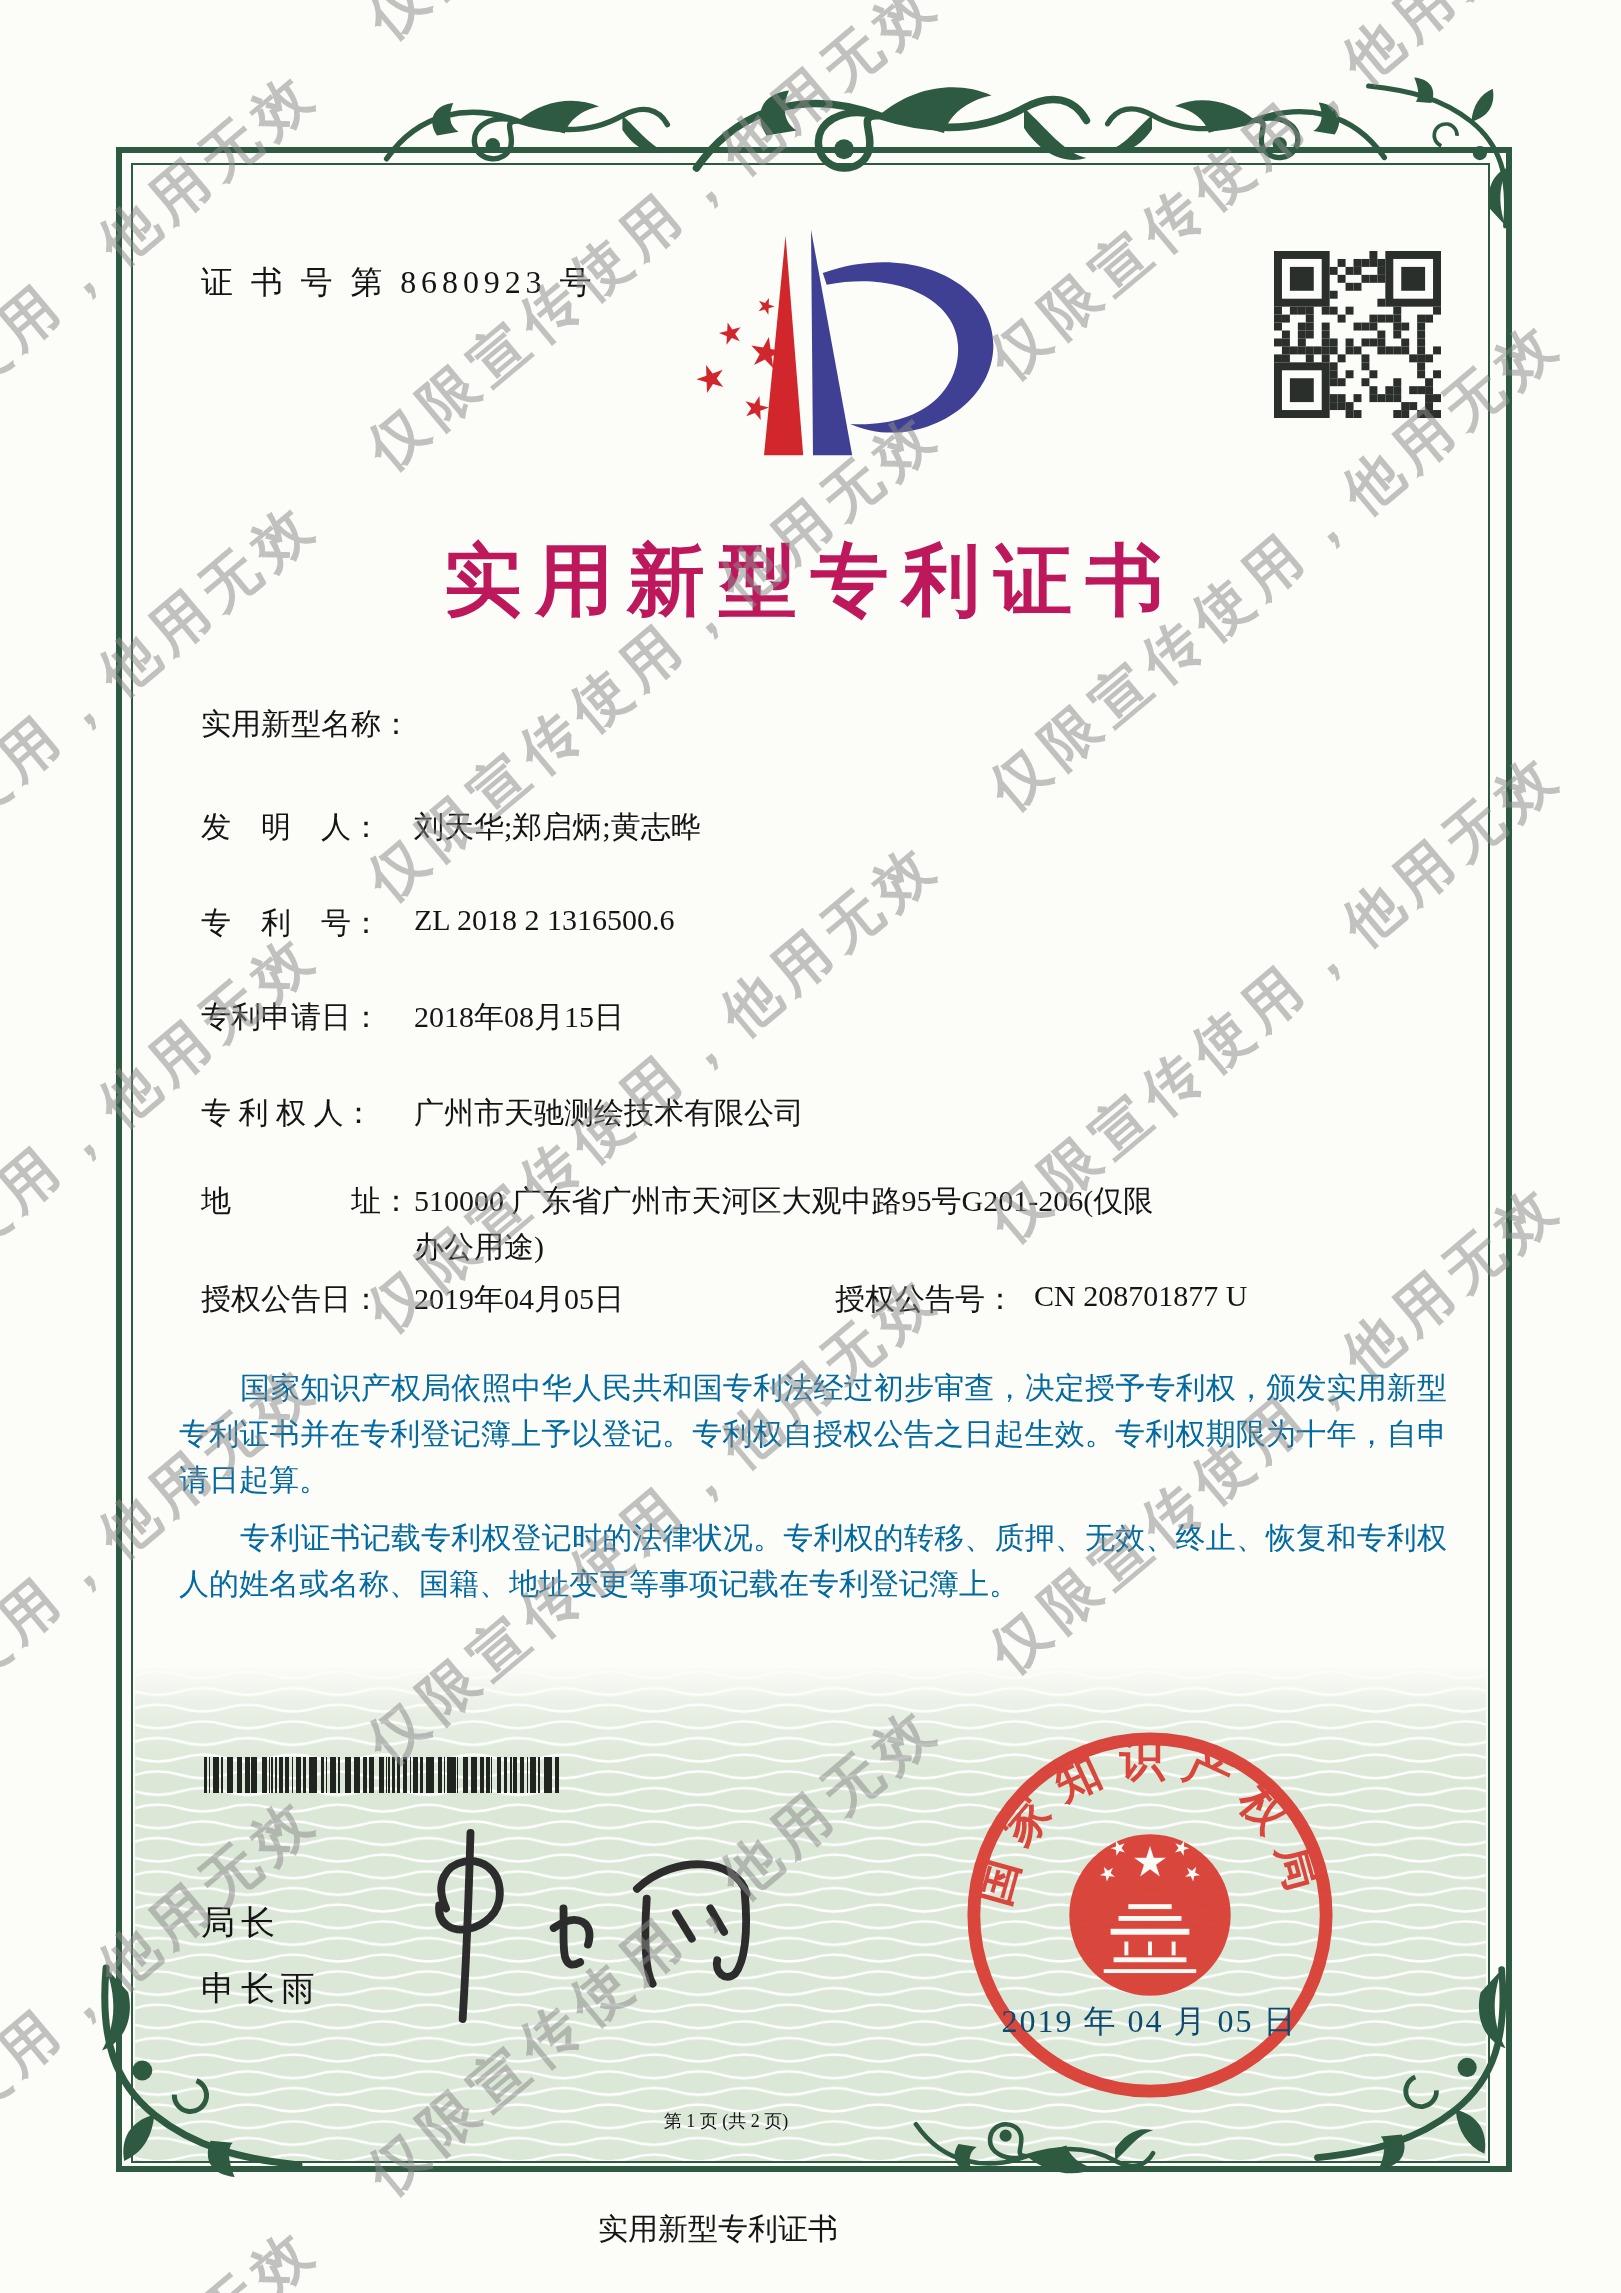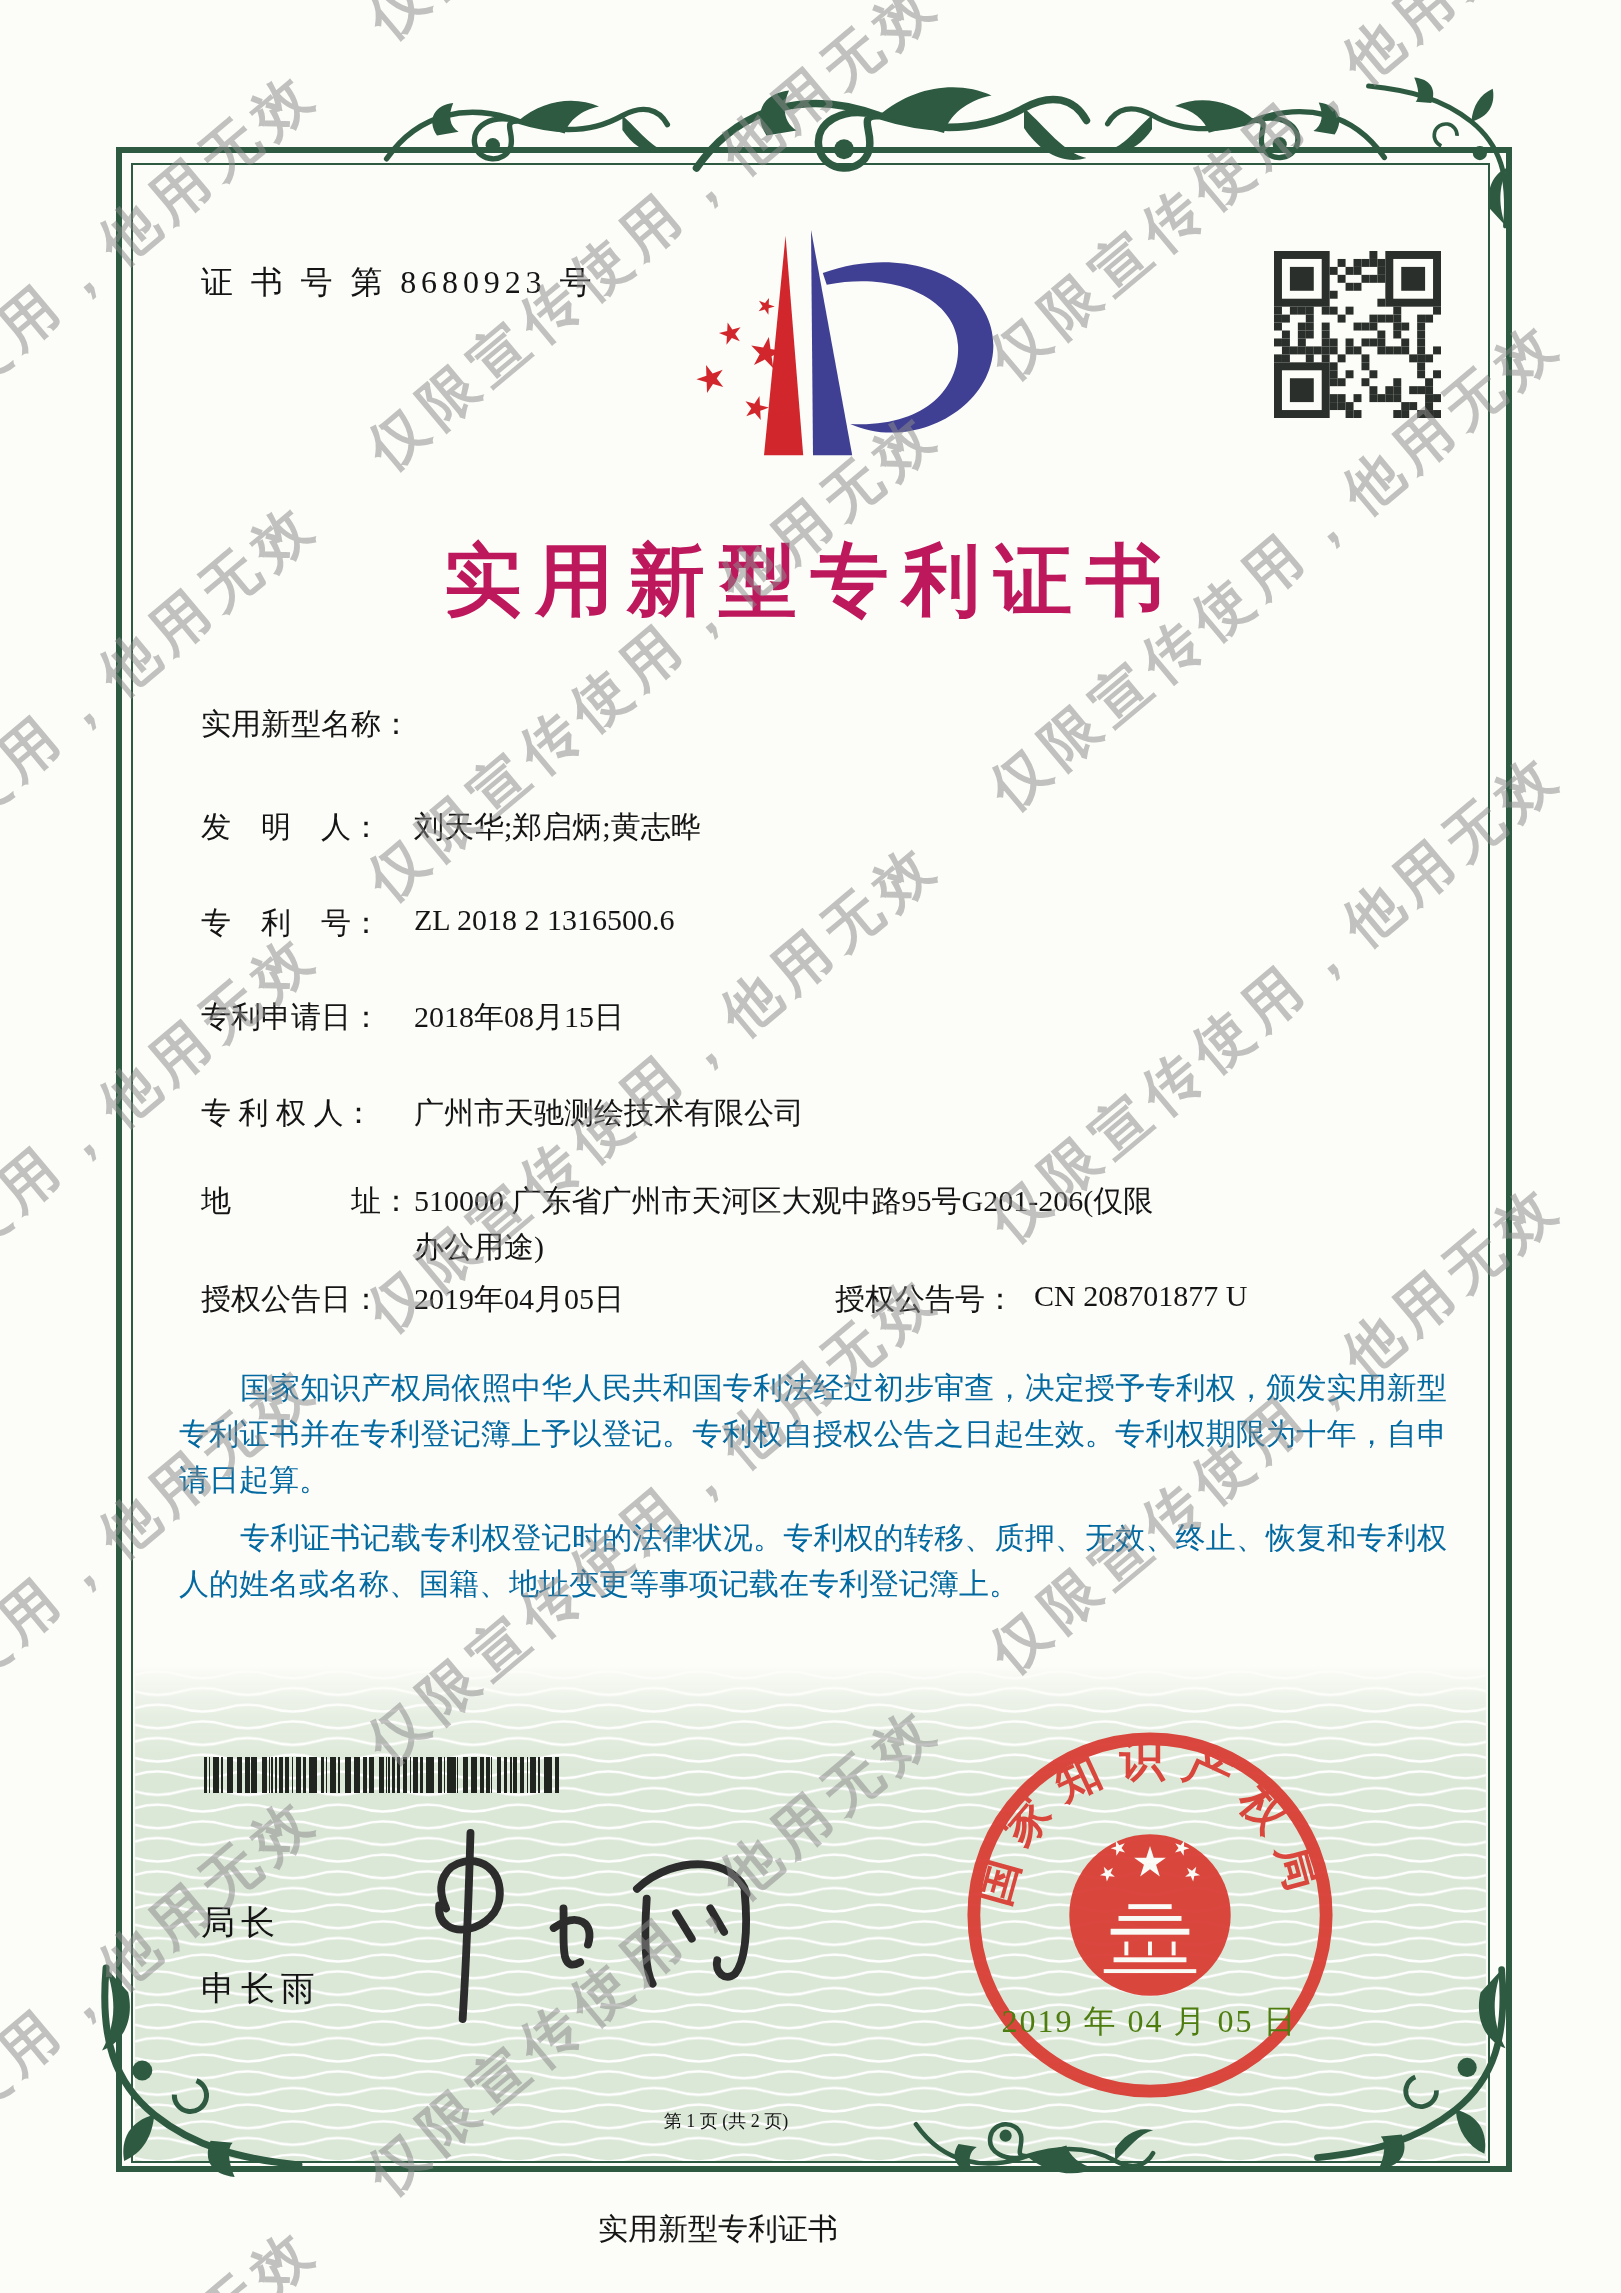--- a/index.html
+++ b/index.html
@@ -43,21 +43,21 @@
   .barcode{position:absolute;left:204px;top:1757px;width:357px;height:36px;z-index:10;
     background:
       repeating-linear-gradient(90deg,#21251f 0 2.9px,transparent 2.9px 4.9px,#21251f 4.9px 5.9px,
         transparent 5.9px 10.8px,#21251f 10.8px 14.7px,transparent 14.7px 17.6px,#21251f 17.6px 18.6px,transparent 18.6px 23.5px),
       repeating-linear-gradient(90deg,#21251f 0 2px,transparent 2px 8.8px,#21251f 8.8px 12.7px,transparent 12.7px 16.7px);}
   .sig-title{position:absolute;left:201px;top:1900px;font-size:34px;letter-spacing:5.9px;z-index:10;}
   .sig-name{position:absolute;left:201px;top:1966px;font-size:34px;letter-spacing:5.9px;z-index:10;}
   .sig-svg{position:absolute;left:353px;top:1815px;z-index:11;}
   .seal{position:absolute;left:964px;top:1729px;z-index:11;opacity:.93;}
   .seal-date{position:absolute;left:956px;top:2000px;width:387px;text-align:center;font-size:32px;
-    letter-spacing:2px;color:#4d7c0f;z-index:12;}
+    letter-spacing:2px;color:#0c4a6e;z-index:12;}
   .page-footer{position:absolute;left:530px;top:2109px;width:392px;text-align:center;font-size:18px;z-index:10;}
   .back-note{position:absolute;left:522px;top:2209px;width:392px;text-align:center;font-size:30px;z-index:10;}
 
   
   .wm-layer{position:absolute;left:0;top:0;width:1621px;height:2294px;z-index:50;pointer-events:none;}
   .wm-band{position:absolute;left:-245px;width:2940px;white-space:nowrap;
     font-family:"Liberation Sans", sans-serif;font-weight:bold;font-size:57px;letter-spacing:8.8px;
     color:rgba(138,138,138,0.52);transform:rotate(-40deg);transform-origin:0 50%;}
   .wm-band span{margin-right:88px;}
 </style>

